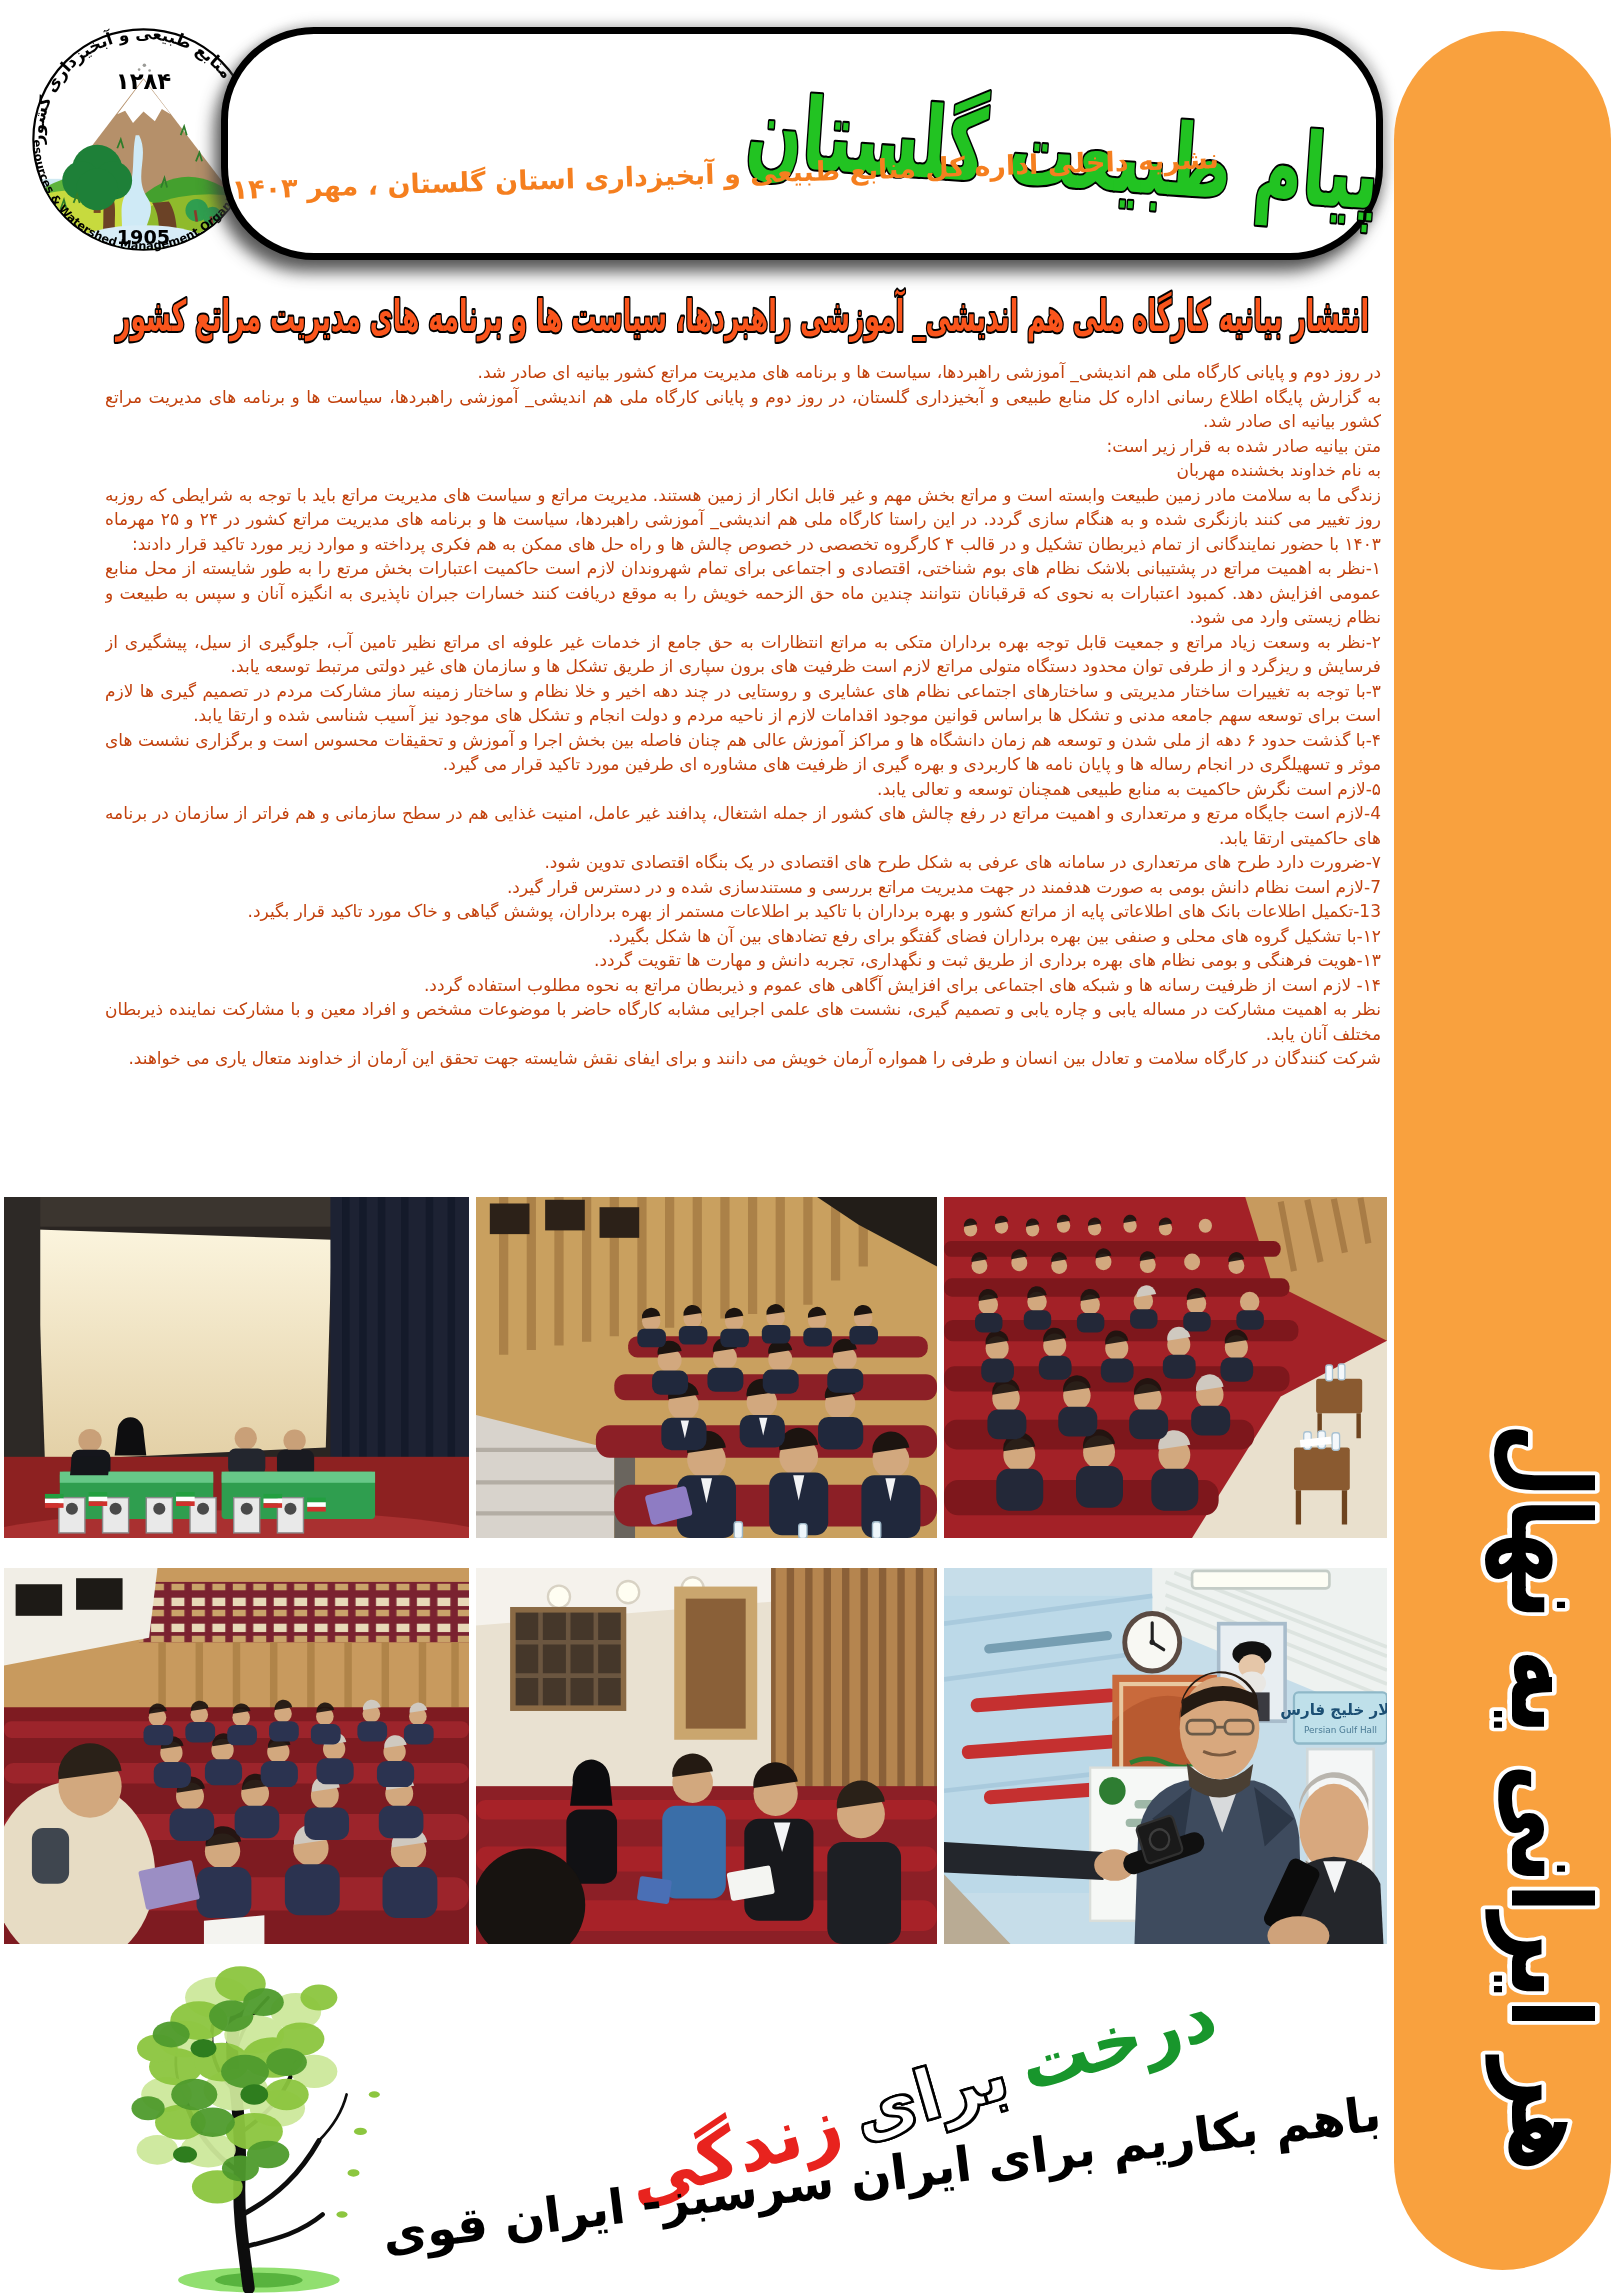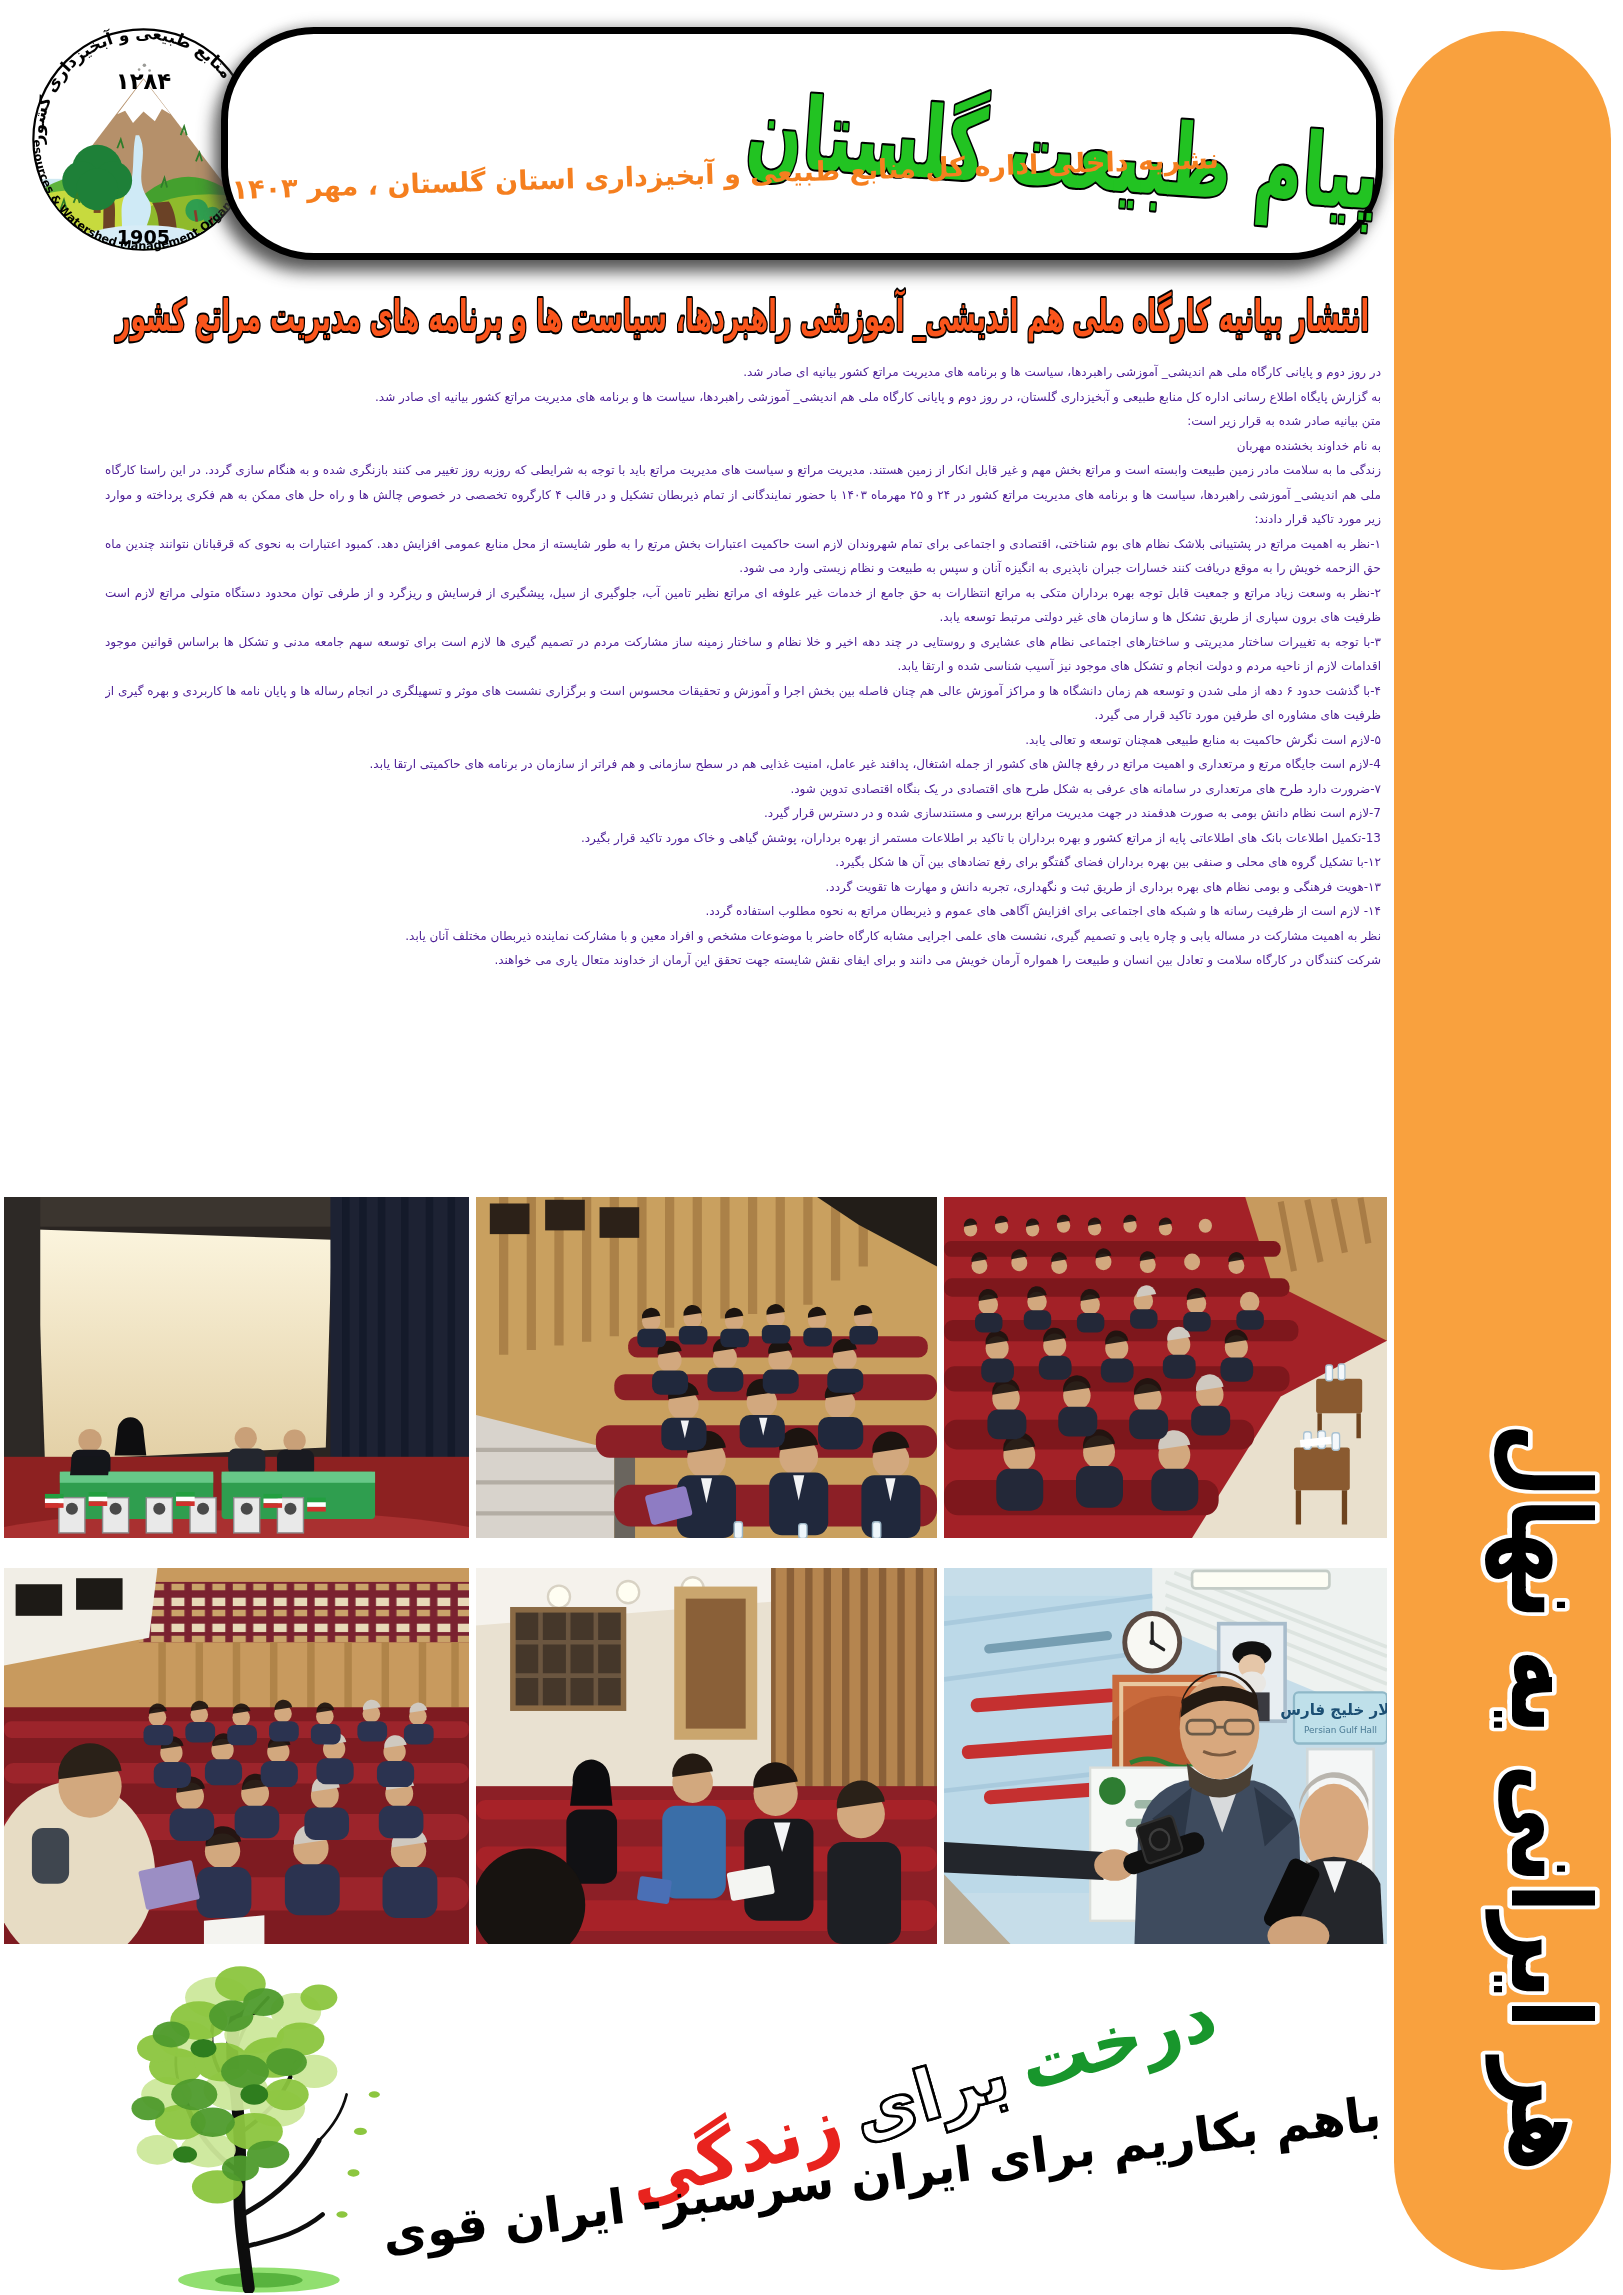--- a/index.html
+++ b/index.html
@@ -10,21 +10,21 @@
   .masthead-box{position:absolute;left:221px;top:27px;width:1148px;height:219px;background:#fff;
         border:7.4px solid #000;border-radius:93px;
         box-shadow:-6.5px 12px 15.7px rgba(60,60,60,.85), 4.6px -3.7px 10.2px rgba(140,140,140,.45);}
   .masthead-box svg{position:absolute;left:0;top:0;width:100%;height:100%;overflow:visible;}
   .subtitle{position:absolute;left:261px;top:158px;width:958px;direction:rtl;text-align:center;
         font-size:27px;font-weight:bold;color:#f57f1f;transform:rotate(-1.8deg);white-space:nowrap;}
   
   .headline-svg{position:absolute;left:104px;top:270px;width:1277px;height:90px;}
   
   .article-body{position:absolute;left:105px;top:360px;width:1276px;height:833px;overflow:hidden;
-        direction:rtl;text-align:justify;font-size:12px;line-height:24.5px;color:#4c1d95;}
+        direction:rtl;text-align:justify;font-size:17px;line-height:24.5px;color:#c2410c;}
   .article-body p{margin:0;}
   
   .photo{position:absolute;overflow:hidden;background:#222;}
   .photo svg{width:100%;height:100%;display:block;}
   .ph-r1{top:1197px;height:341px;}
   .ph-r2{top:1568px;height:376px;}
   .ph-c1{left:3.7px;width:465px;}
   .ph-c2{left:476px;width:461px;}
   .ph-c3{left:944px;width:443px;}
   
@@ -127,21 +127,21 @@
       <p>۴-با گذشت حدود ۶ دهه از ملی شدن و توسعه هم زمان دانشگاه ها و مراکز آموزش عالی هم چنان فاصله بین بخش اجرا و آموزش و تحقیقات محسوس است و برگزاری نشست های موثر و تسهیلگری در انجام رساله ها و پایان نامه ها کاربردی و بهره گیری از ظرفیت های مشاوره ای طرفین مورد تاکید قرار می گیرد.</p>
       <p>۵-لازم است نگرش حاکمیت به منابع طبیعی همچنان توسعه و تعالی یابد.</p>
       <p>4-لازم است جایگاه مرتع و مرتعداری و اهمیت مراتع در رفع چالش های کشور از جمله اشتغال، پدافند غیر عامل، امنیت غذایی هم در سطح سازمانی و هم فراتر از سازمان در برنامه های حاکمیتی ارتقا یابد.</p>
       <p>۷-ضرورت دارد طرح های مرتعداری در سامانه های عرفی به شکل طرح های اقتصادی در یک بنگاه اقتصادی تدوین شود.</p>
       <p>7-لازم است نظام دانش بومی به صورت هدفمند در جهت مدیریت مراتع بررسی و مستندسازی شده و در دسترس قرار گیرد.</p>
       <p>13-تکمیل اطلاعات بانک های اطلاعاتی پایه از مراتع کشور و بهره برداران با تاکید بر اطلاعات مستمر از بهره برداران، پوشش گیاهی و خاک مورد تاکید قرار بگیرد.</p>
       <p>۱۲-با تشکیل گروه های محلی و صنفی بین بهره برداران فضای گفتگو برای رفع تضادهای بین آن ها شکل بگیرد.</p>
       <p>۱۳-هویت فرهنگی و بومی نظام های بهره برداری از طریق ثبت و نگهداری، تجربه دانش و مهارت ها تقویت گردد.</p>
       <p>۱۴- لازم است از ظرفیت رسانه ها و شبکه های اجتماعی برای افزایش آگاهی های عموم و ذیربطان مراتع به نحوه مطلوب استفاده گردد.</p>
       <p>نظر به اهمیت مشارکت در مساله یابی و چاره یابی و تصمیم گیری، نشست های علمی اجرایی مشابه کارگاه حاضر با موضوعات مشخص و افراد معین و با مشارکت نماینده ذیربطان مختلف آنان یابد.</p>
-      <p>شرکت کنندگان در کارگاه سلامت و تعادل بین انسان و طبیعت را همواره آرمان خویش می دانند و برای ایفای نقش شایسته جهت تحقق این آرمان از خداوند متعال یاری می خواهند.</p>
+      <p>شرکت کنندگان در کارگاه سلامت و تعادل بین انسان و طرفی را همواره آرمان خویش می دانند و برای ایفای نقش شایسته جهت تحقق این آرمان از خداوند متعال یاری می خواهند.</p>
     </div>
 
   <div class="photo ph-r1 ph-c1">
     <svg viewBox="0 0 1000 735" preserveAspectRatio="none">
       <rect width="1000" height="735" fill="#2a2522"></rect>
       <rect width="1000" height="64" fill="#3b352f"></rect>
       <defs>
           <linearGradient id="g1scr" x1="0" y1="0" x2="0" y2="1">
         <stop offset="0" stop-color="#fbf4dd"></stop>
             <stop offset="1" stop-color="#e3d0a6"></stop>

